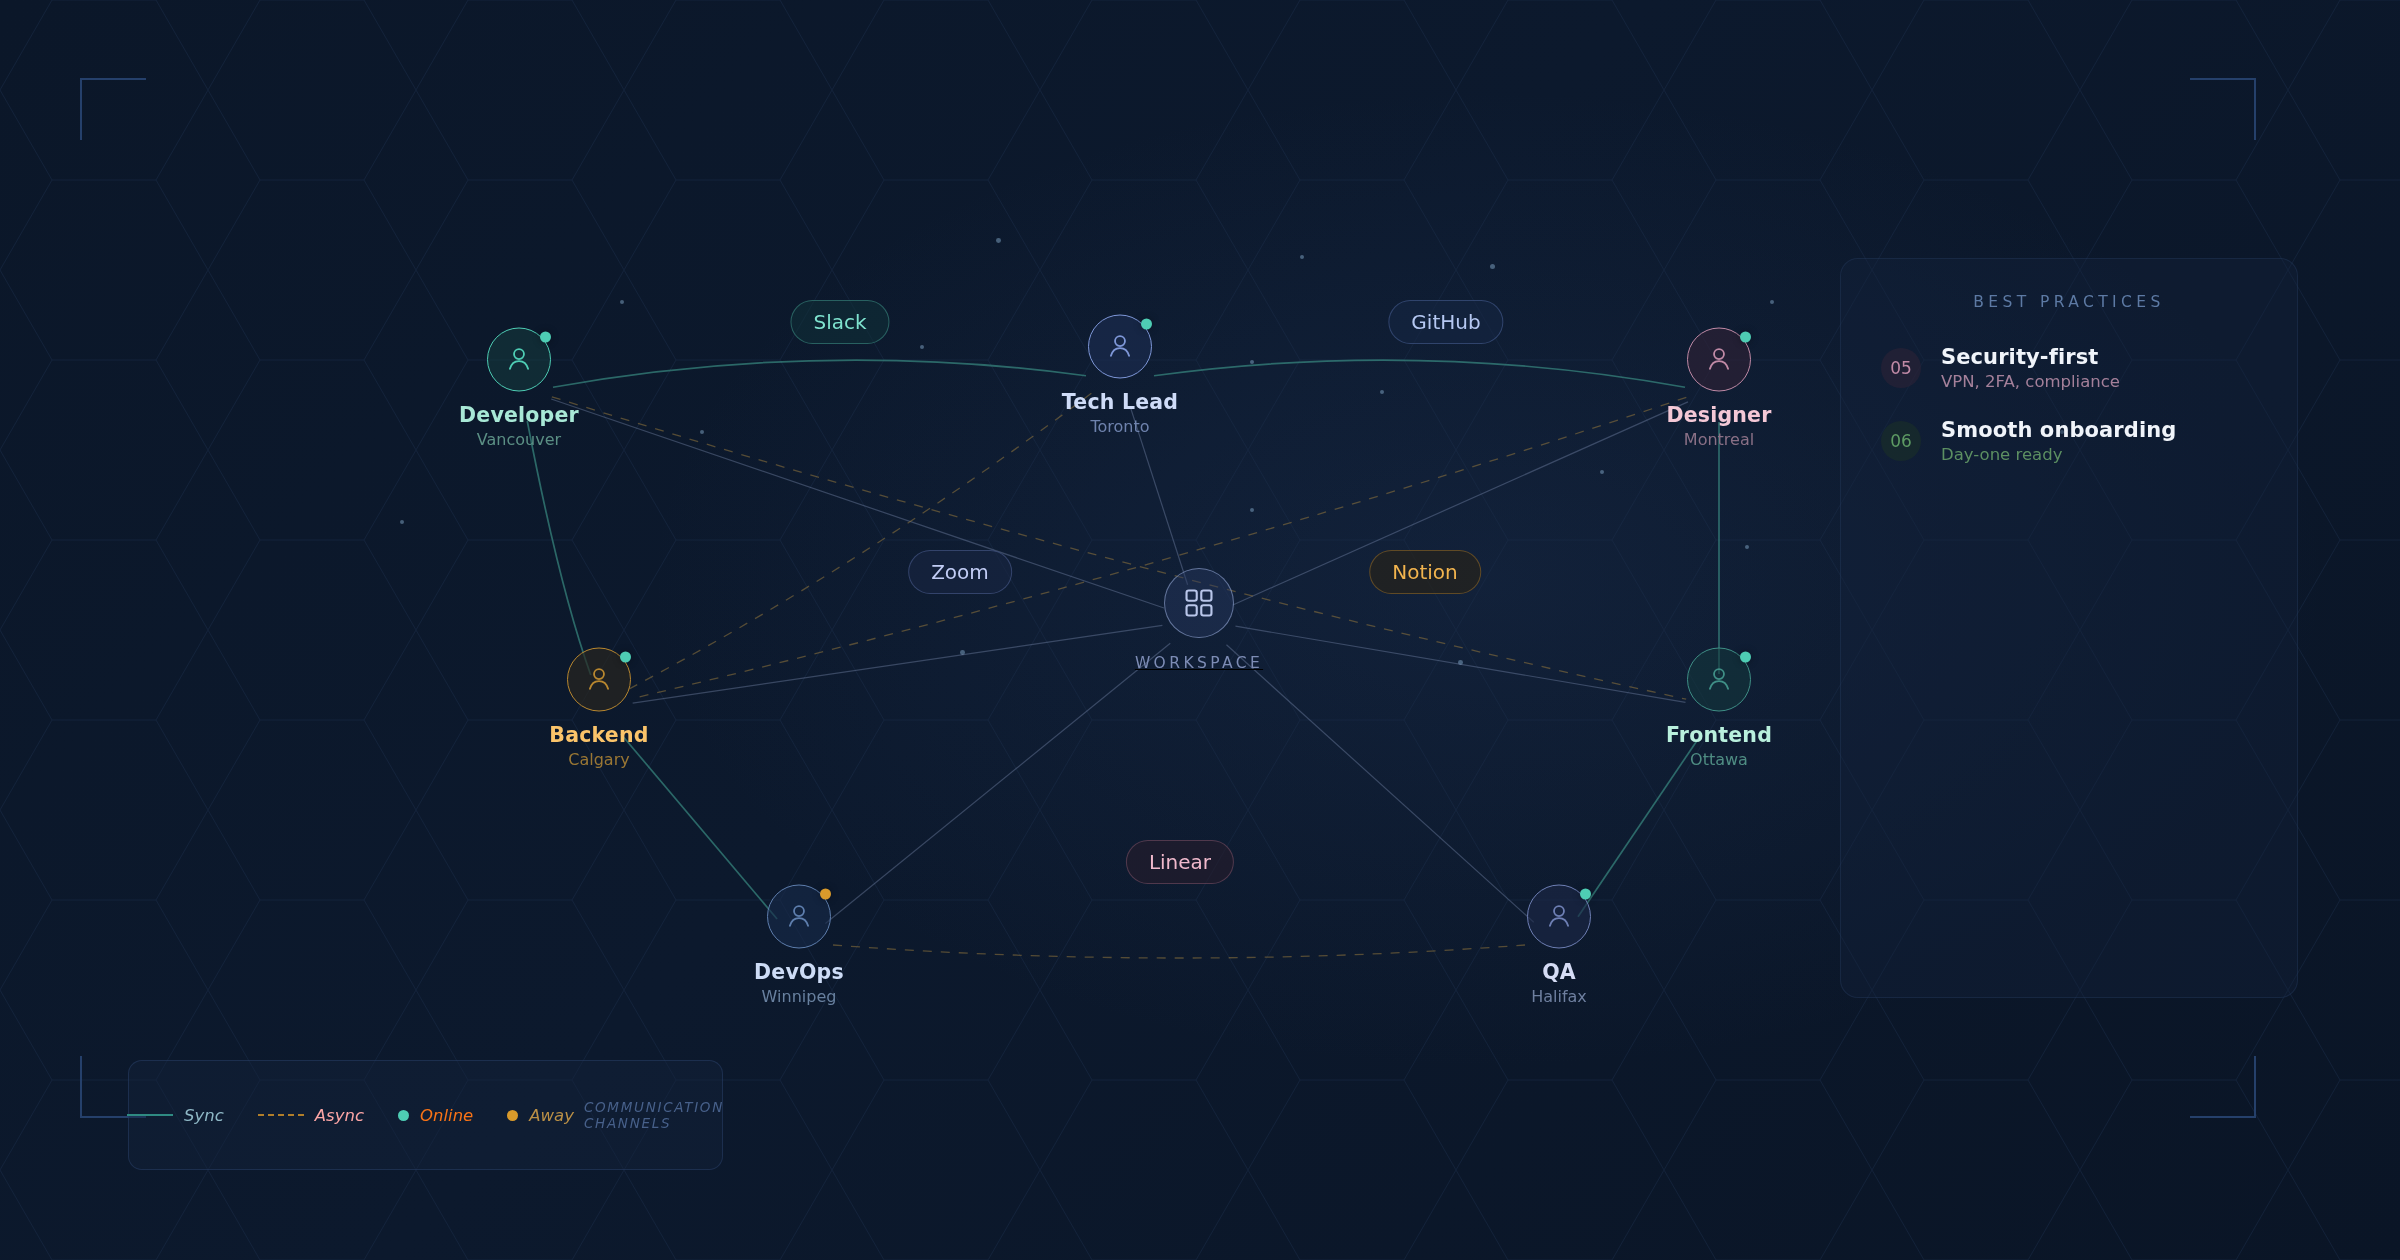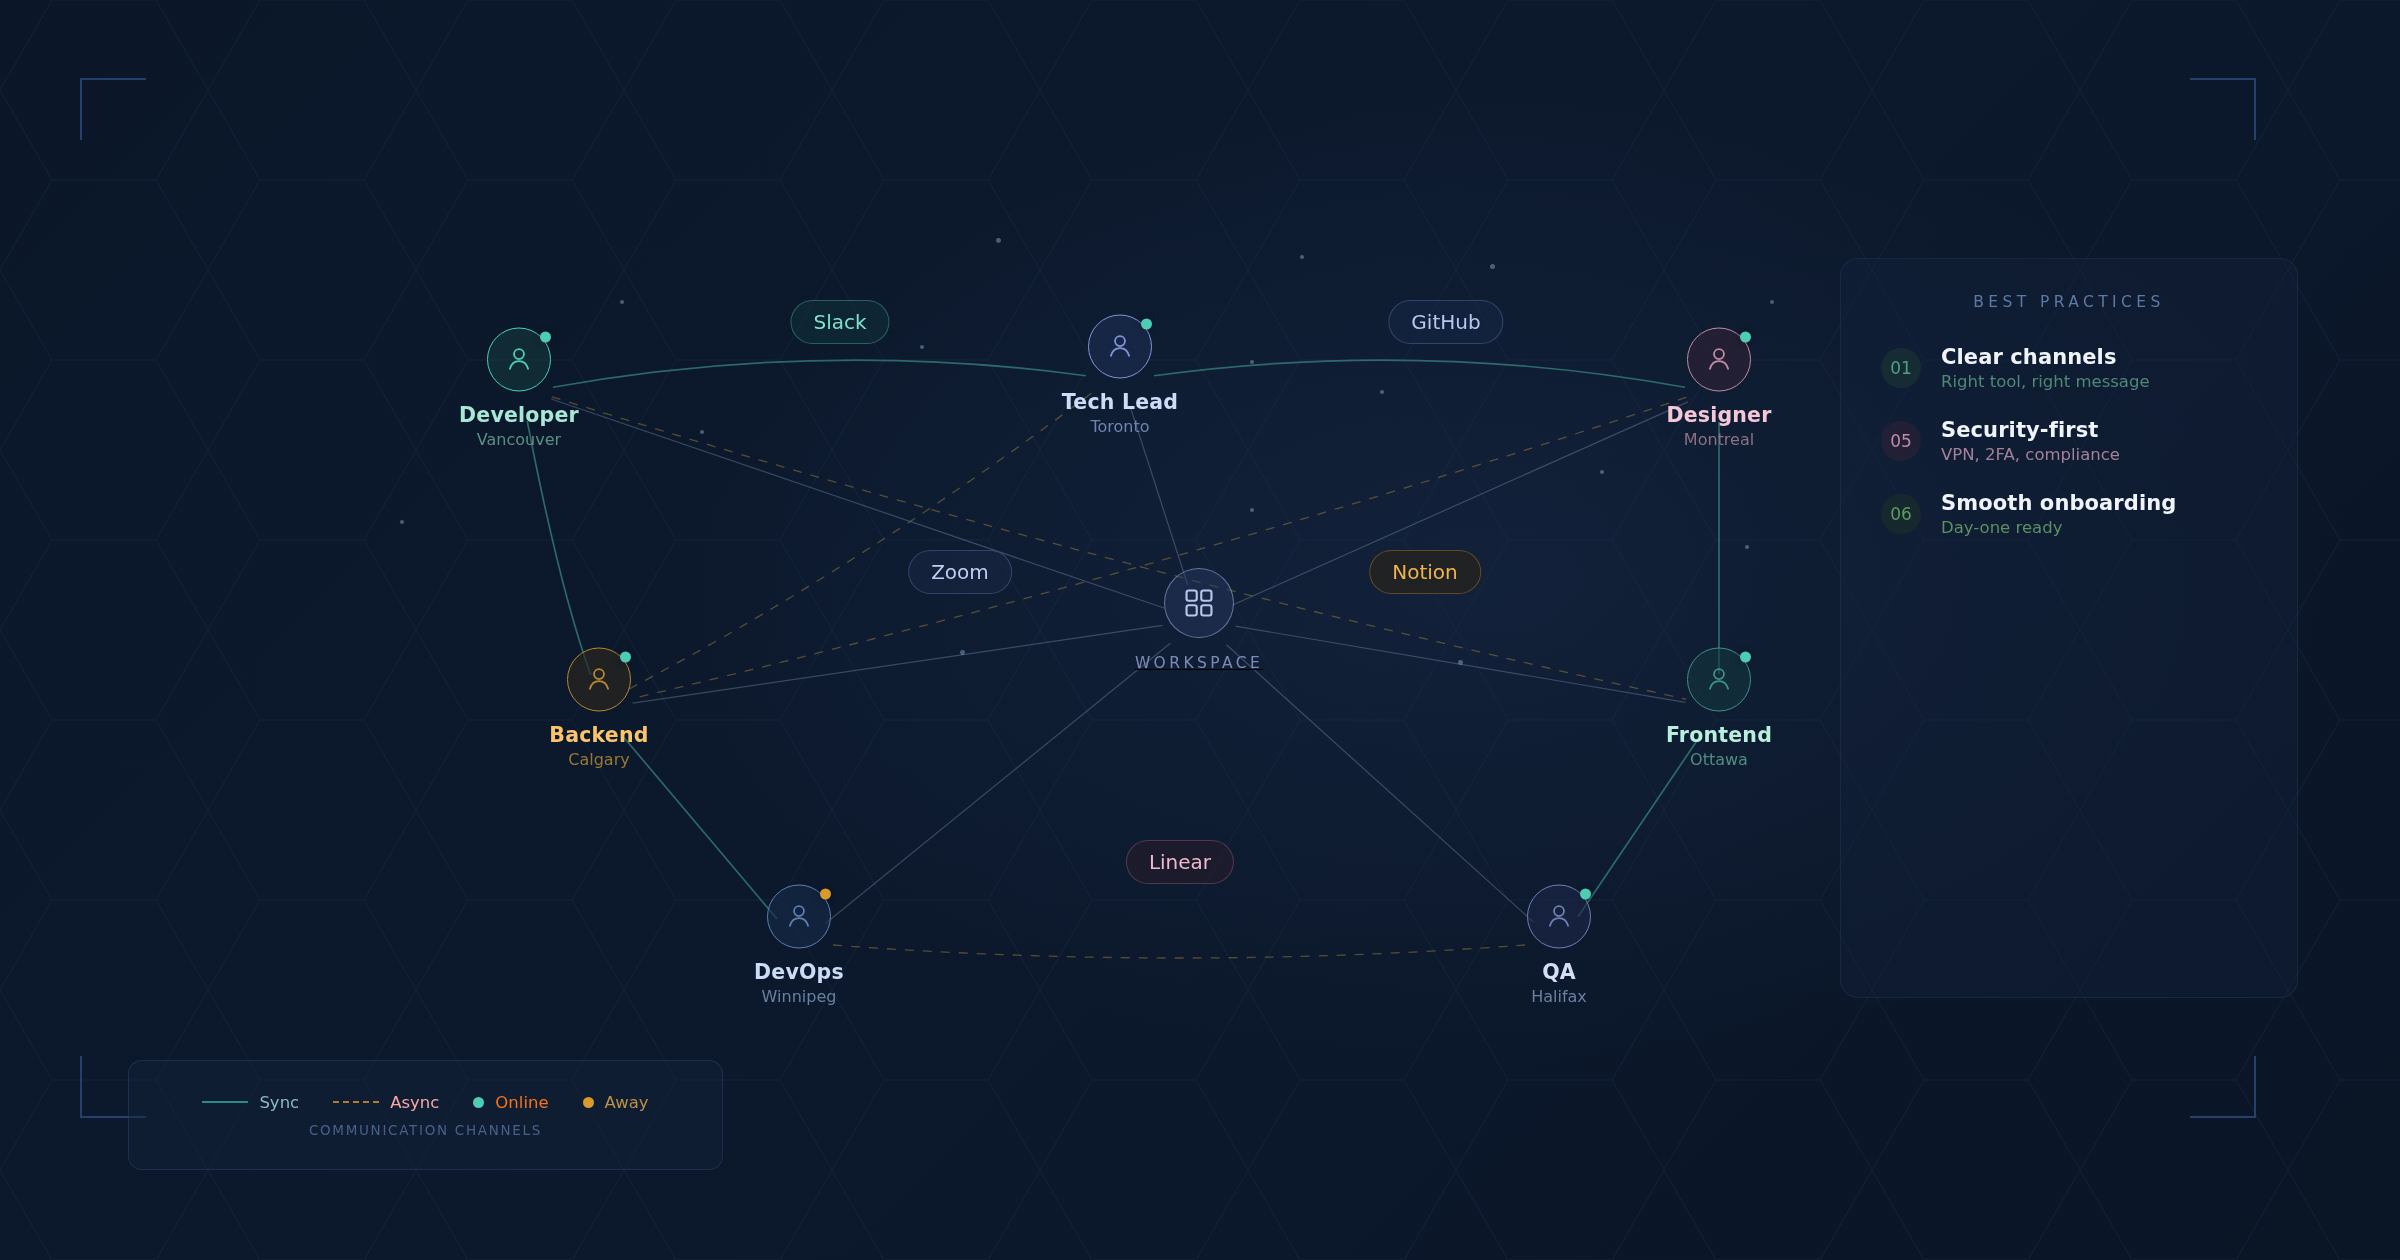--- a/index.html
+++ b/index.html
@@ -108,23 +108,24 @@
   }
 
   
   #legend{
     position:absolute;
     left:128px; top:1060px;
     width:595px; height:110px;
     border-radius:14px;
     background:rgba(19,34,59,.40);
     border:1px solid rgba(47,72,112,.45);
-    display:flex; flex-direction:column;
+    display:flex; 
     align-items:center; justify-content:center;
     gap:10px;
+    font-style:italic;
   }
   #legend .row{ display:flex; align-items:center; gap:34px; }
   .lg{ display:flex; align-items:center; gap:11px; font-size:16.5px; }
   .lg .swatch-line{ width:46px;height:2px;background:#2f8a82; display:block; }
   .lg .swatch-dash{
     width:46px;height:0; display:block;
     border-top:2px dashed #b07e2a;
   }
   .lg .swatch-dot{ width:11px;height:11px;border-radius:50%; display:block; }
   #legend .cap{
@@ -351,27 +352,20 @@
         <span class="swatch-dot" style="background:#d99a2b"></span>
         <span style="color:#bb9046">Away</span>
       </div>
     </div>
   <div class="cap">COMMUNICATION CHANNELS</div>
 </div>
 
 <div id="practices">
   <div class="ttl">BEST PRACTICES</div>
   <div id="practice-list">
-      <div class="prow" style="--nb: rgba(28,56,55,0.55); --nf: #4e9f86; --sf: #4f8877;">
-        <div class="num">01</div>
-     <div class="txt">
-       <div class="h">Clear channels</div>
-       <div class="s">Right tool, right message</div>
-     </div>
-      </div>
       <div class="prow" style="--nb: rgba(48,34,54,0.55); --nf: #c08aa6; --sf: #a4809a;">
         <div class="num">05</div>
      <div class="txt">
        <div class="h">Security-first</div>
        <div class="s">VPN, 2FA, compliance</div>
      </div>
       </div>
       <div class="prow" style="--nb: rgba(28,50,38,0.55); --nf: #5d9a63; --sf: #5c8f62;">
         <div class="num">06</div>
      <div class="txt">

